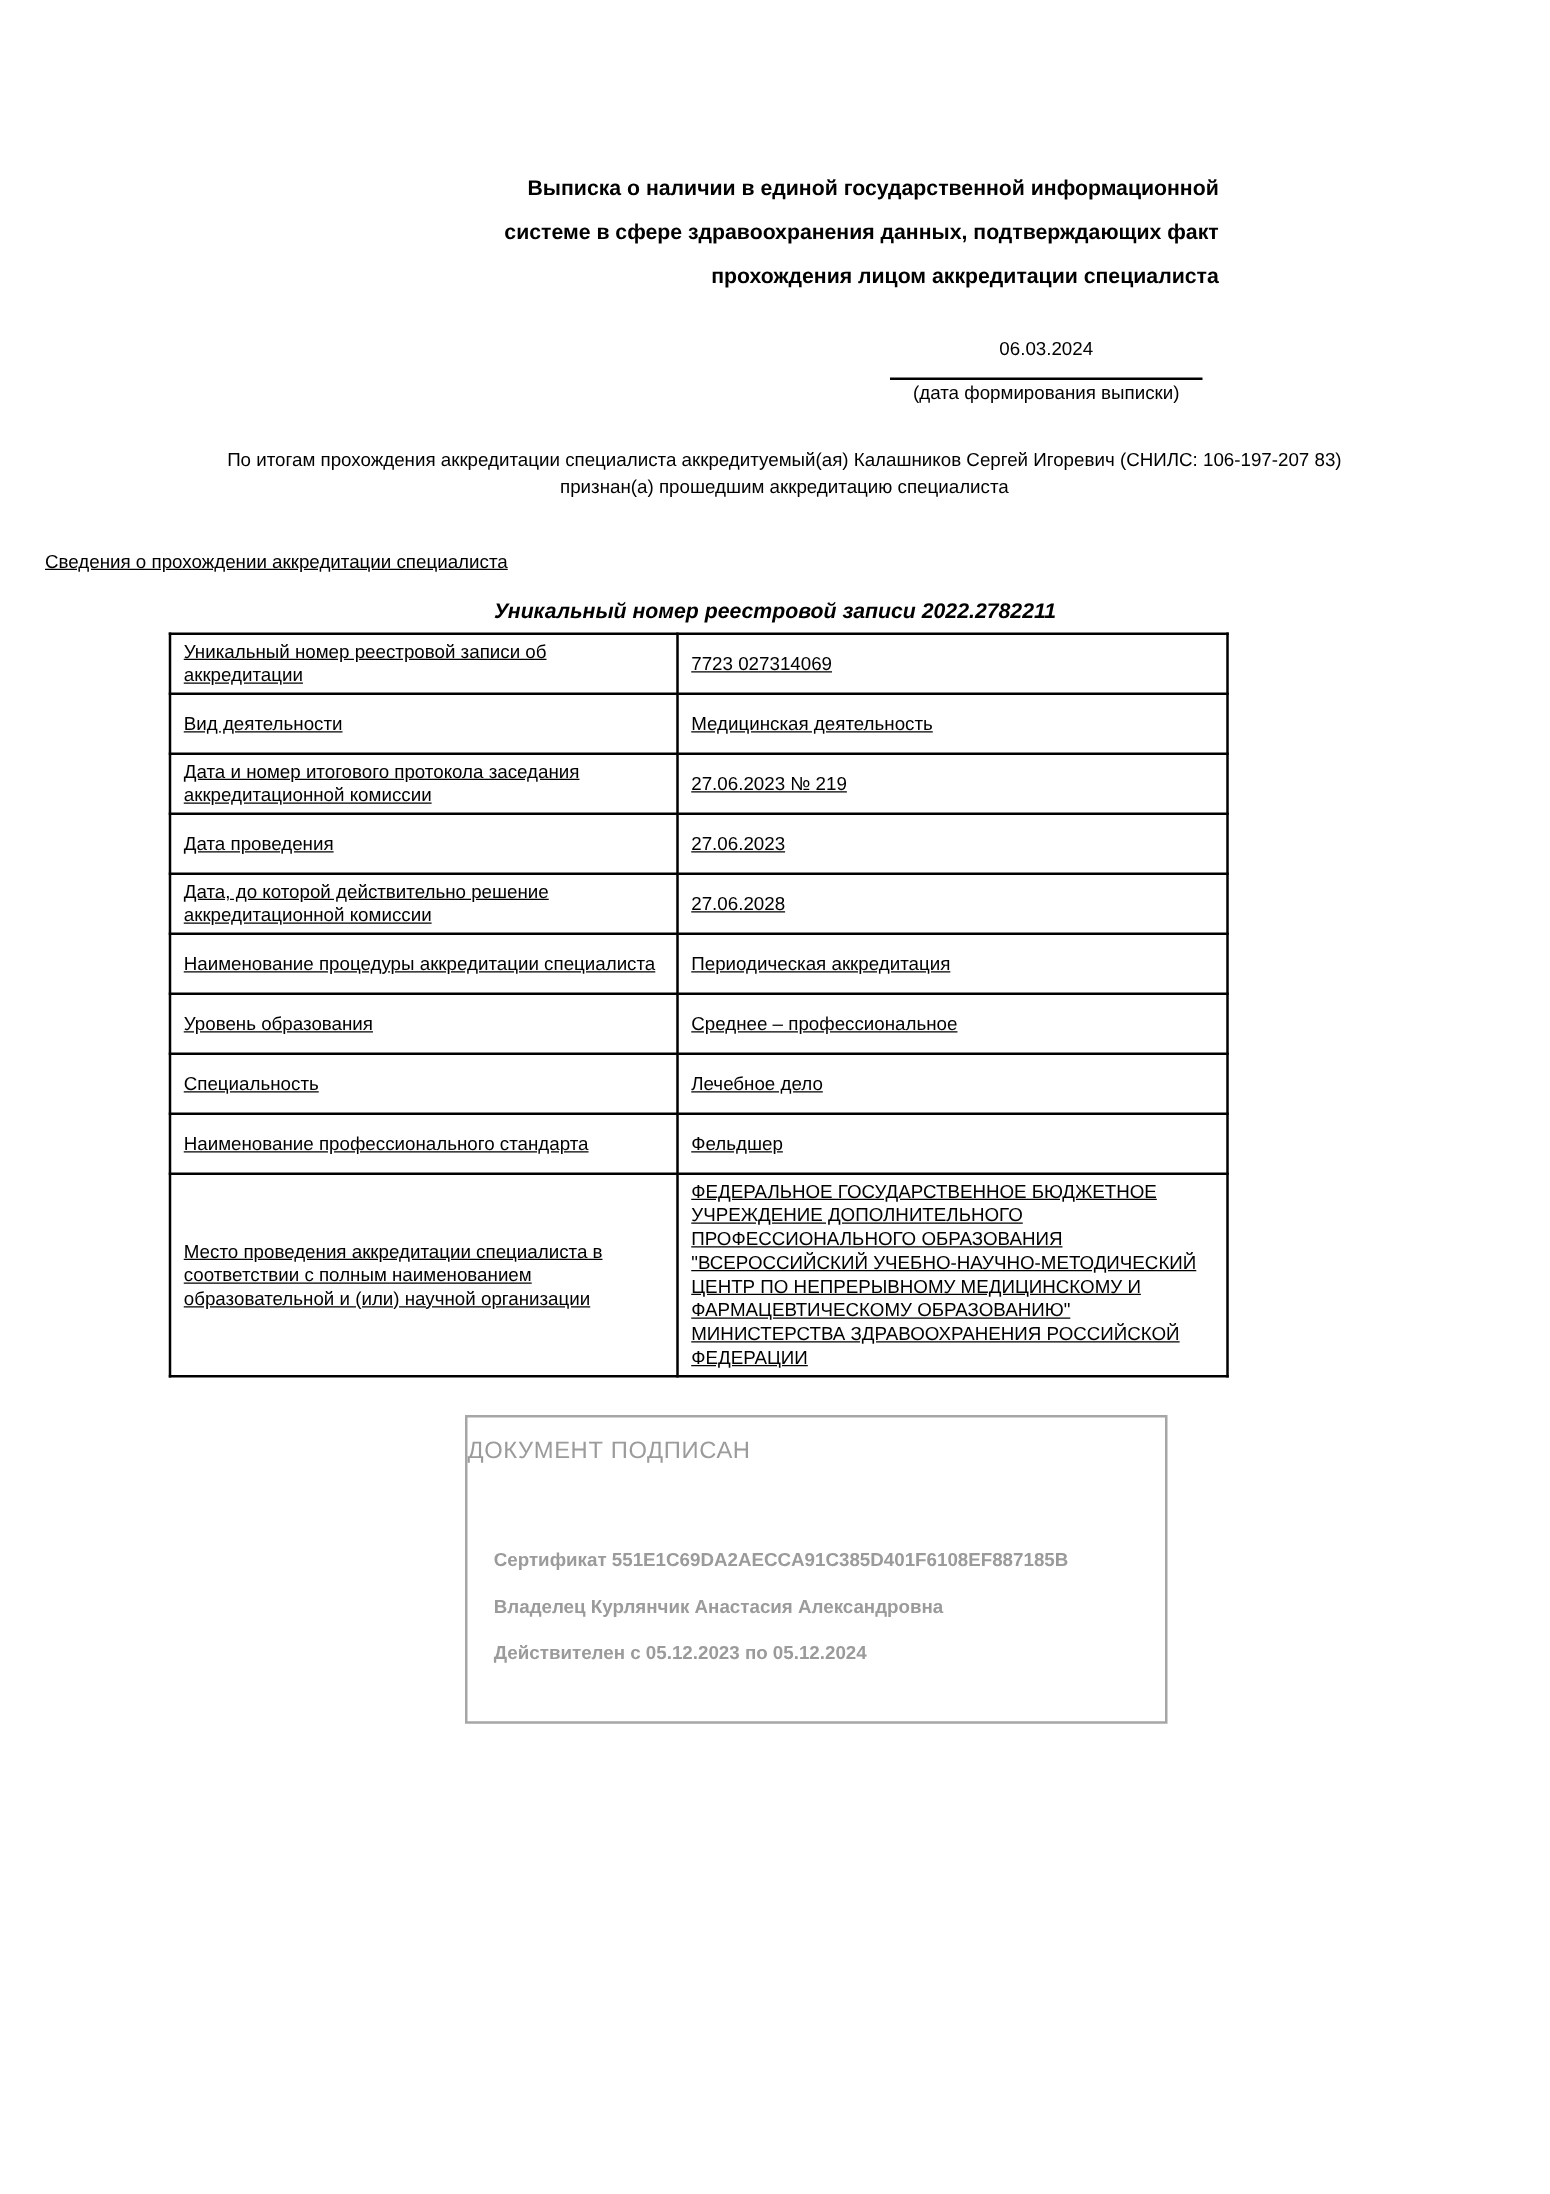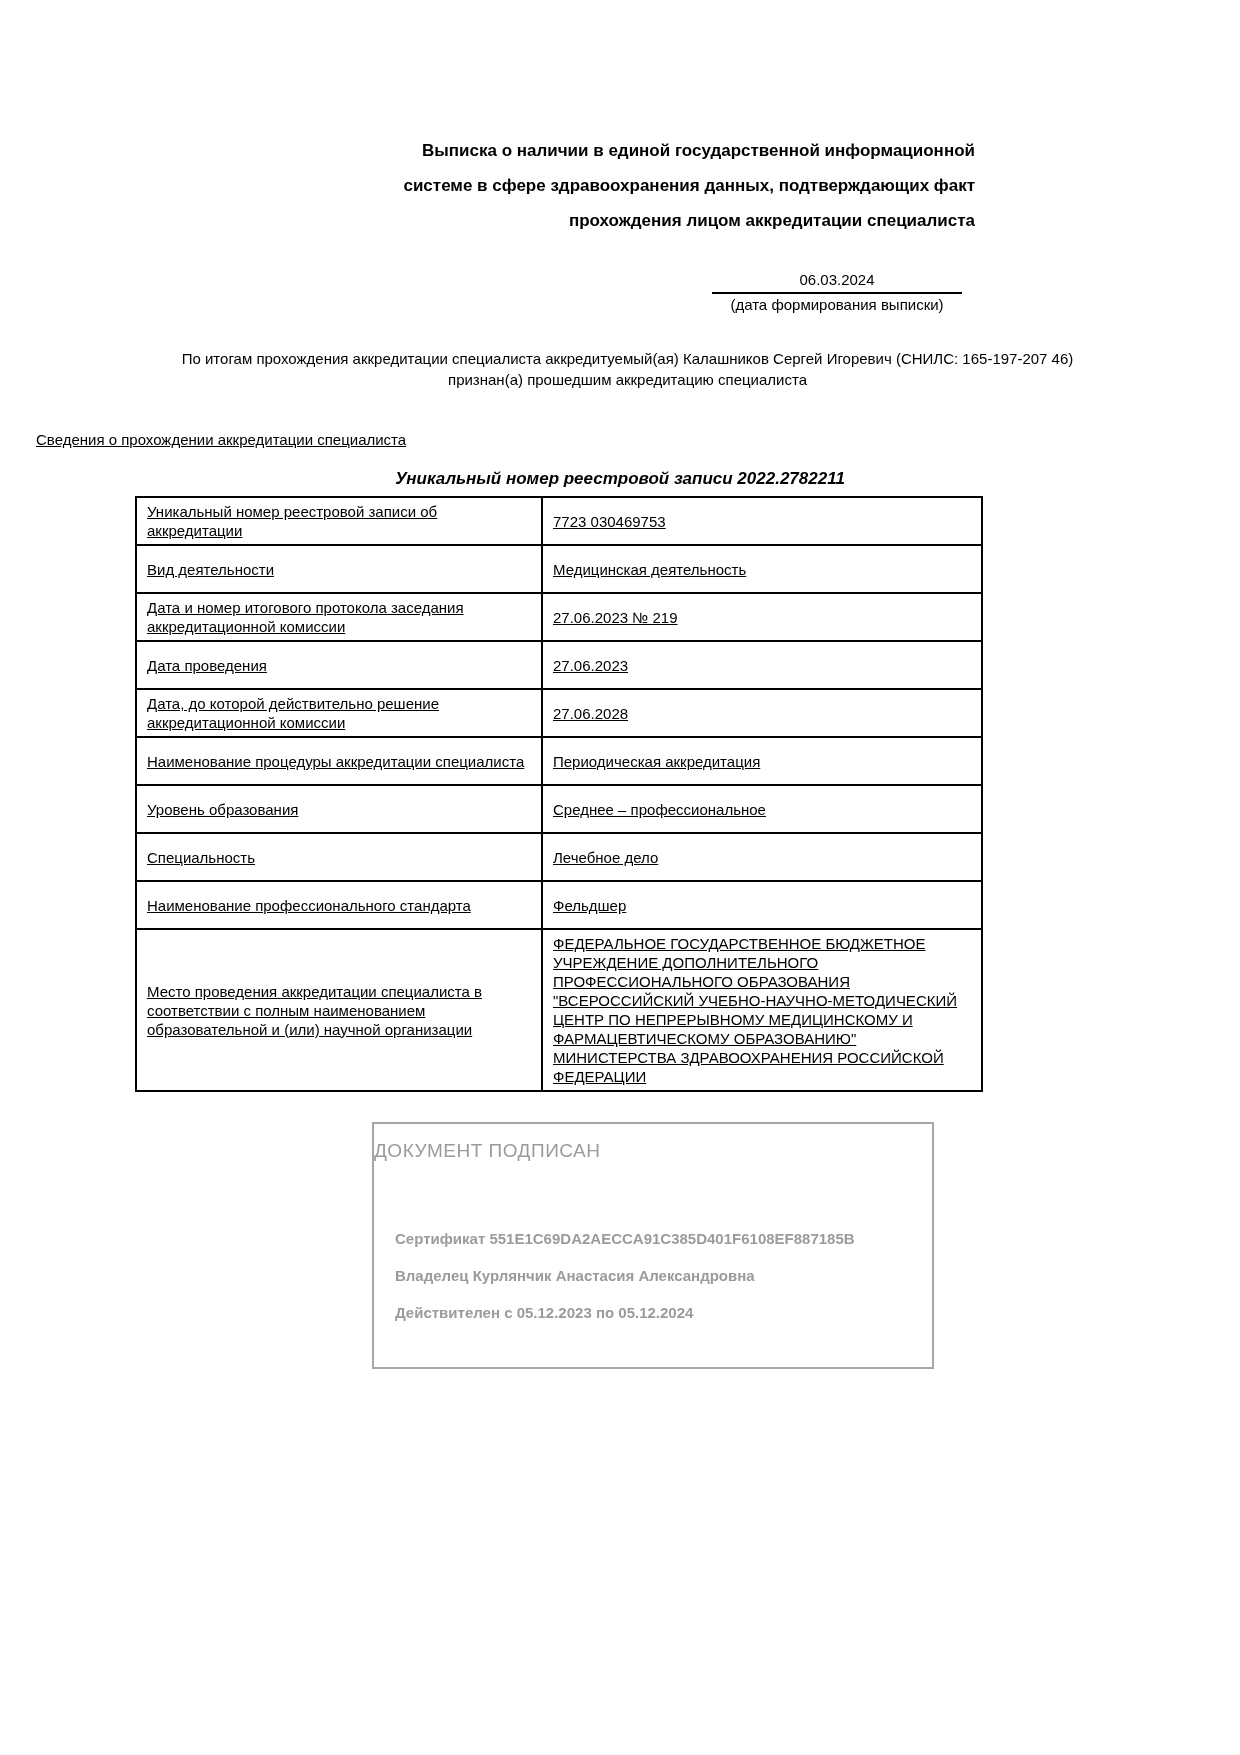--- a/index.html
+++ b/index.html
@@ -23,21 +23,21 @@
   }
   .date-block {
     margin: 32px 0 0 712px;
     width: 250px;
     text-align: center;
     font-size: 15px;
   }
   .date-value {
     display: block;
     line-height: 20px;
-    padding-bottom: 2px;
+    padding-bottom: 12px;
     border-bottom: 2px solid #000000;
   }
   .date-caption {
     display: block;
     line-height: 20px;
     padding-top: 1px;
   }
   .intro {
     margin: 33px 0 0 150px;
     width: 955px;
@@ -114,31 +114,31 @@
     <div>Выписка о наличии в единой государственной информационной</div>
     <div>системе в сфере здравоохранения данных, подтверждающих факт</div>
     <div>прохождения лицом аккредитации специалиста</div>
   </div>
 
   <div class="date-block">
     <span class="date-value">06.03.2024</span>
     <span class="date-caption">(дата формирования выписки)</span>
   </div>
 
-  <div class="intro">По итогам прохождения аккредитации специалиста аккредитуемый(ая) Калашников Сергей Игоревич (СНИЛС: 165-197-207 46) признан(а) прошедшим аккредитацию специалиста</div>
+  <div class="intro">По итогам прохождения аккредитации специалиста аккредитуемый(ая) Калашников Сергей Игоревич (СНИЛС: 106-197-207 83) признан(а) прошедшим аккредитацию специалиста</div>
 
   <div class="section-heading">Сведения о прохождении аккредитации специалиста</div>
 
   <div class="registry-heading">Уникальный номер реестровой записи 2022.2782211</div>
 
   <table class="acc-table">
     <tbody>
     <tr>
       <td class="label-cell">Уникальный номер реестровой записи об аккредитации</td>
-      <td class="value-cell">7723 030469753</td>
+      <td class="value-cell">7723 027314069</td>
     </tr>
 
     <tr>
       <td class="label-cell">Вид деятельности</td>
       <td class="value-cell">Медицинская деятельность</td>
     </tr>
 
     <tr>
       <td class="label-cell">Дата и номер итогового протокола заседания аккредитационной комиссии</td>
       <td class="value-cell">27.06.2023 № 219</td>

